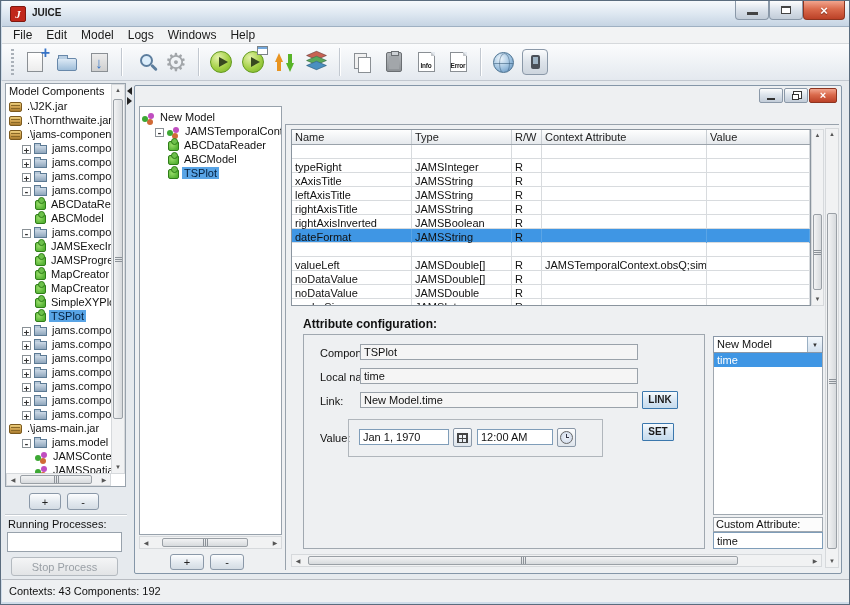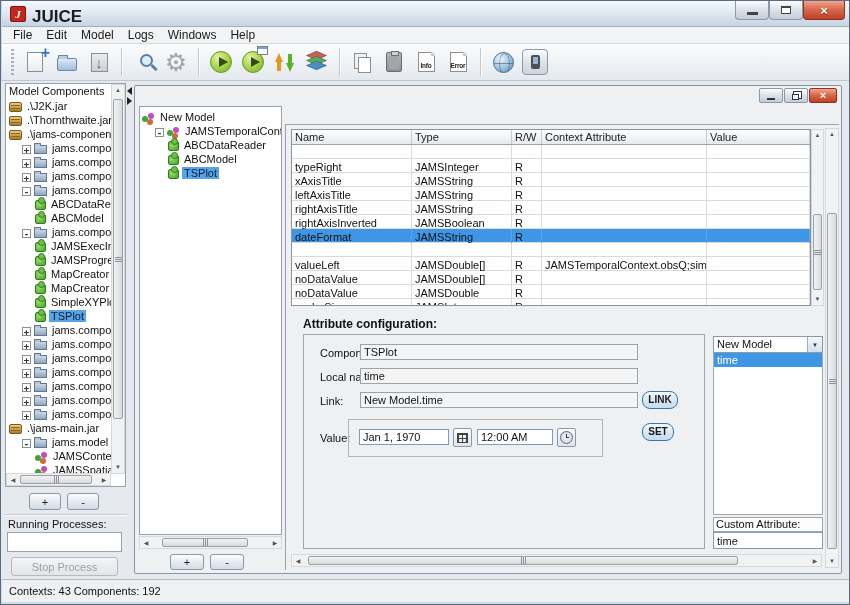--- a/index.html
+++ b/index.html
@@ -7,21 +7,21 @@
   #app{position:relative;width:850px;height:605px;margin:0;overflow:hidden;
        font-family:"Liberation Sans","DejaVu Sans",sans-serif;
        background:#cfdce9;border:1px solid #5a6c7e;}
   .abs{position:absolute;}
 
   
   .titlebar{left:1px;top:0;width:848px;height:26px;
     background:linear-gradient(#f6f9fc,#dce6f0 55%,#c6d4e3);border-bottom:1px solid #9fb0c2;}
   .title-icon{left:8px;top:5px;width:16px;height:16px;background:#c1271b;border:1px solid #7e1810;
     border-radius:2px;color:#fff;font:italic bold 11px/14px "Liberation Serif",serif;text-align:center;}
-  .title-text{left:30px;top:6px;font-size:17px;font-weight:bold;color:#1c1c1c;}
+  .title-text{left:30px;top:6px;font-size:10px;font-weight:bold;color:#1c1c1c;}
   .winbtn{top:0;height:19px;border:1px solid #8a98a8;border-top:none;border-radius:0 0 4px 4px;
     background:linear-gradient(#fdfdfd,#dde4ec 45%,#c2ccd8);display:flex;align-items:center;justify-content:center;}
   .winbtn.close{background:linear-gradient(#f2a58e,#da6a4c 45%,#bb4127);border-color:#8d3420;}
   .glyph-min{width:11px;height:3px;background:#444;margin-top:6px;}
   .glyph-max{width:10px;height:8px;border:1px solid #444;border-top:2px solid #444;background:#fff;}
   .glyph-x{color:#fff;font:bold 13px/13px "Liberation Sans",sans-serif;text-shadow:0 1px 1px #7a2a18;}
 
   
   .menubar{left:1px;top:26px;width:848px;height:17px;background:#f2f3f4;border-bottom:1px solid #d6d9dc;
     display:flex;align-items:center;padding-left:4px;}
@@ -166,21 +166,21 @@
   .trow{display:grid;grid-template-columns:120px 100px 30px 165px 103px;height:14px;border-bottom:1px solid #d8dbde;}
   .trow div{font-size:11px;line-height:13px;padding:16px 3px;border-right:1px solid #d8dbde;white-space:nowrap;overflow:hidden;color:#111;}
   .trow.selected{background:#3f96e4;}
   .trow.selected div{color:#fff;border-right-color:#5aa5e6;border-bottom-color:#5aa5e6;}
 
   .attr-head{position:absolute;left:17px;top:192px;font-size:12px;font-weight:bold;color:#111;}
   .attr-panel{position:absolute;left:17px;top:209px;width:402px;height:215px;border:1px solid #a0a8b0;background:#eef0f2;}
   .fld{position:absolute;height:16px;border:1px solid #9aa2aa;background:#f5f5f5;
     font:11px "Liberation Sans","DejaVu Sans",sans-serif;padding:0 3px;color:#111;}
   .fld.white{background:#fff;border-color:#7f9db9;}
-  .bluebtn{position:absolute;border:1px solid #3a77ad;border-radius:8px;
+  .bluebtn{position:absolute;border:1px solid #3a77ad;border-radius:1px;
     background:linear-gradient(#f6fafd,#dce9f5 45%,#c6dbed);
     font:bold 10px/16px "Liberation Sans",sans-serif;color:#1a1a1a;text-align:center;}
   .vgroup{position:absolute;left:44px;top:84px;width:255px;height:38px;border:1px solid #b0b6bc;}
   .minibtn{position:absolute;border:1px solid #8a98a8;border-radius:2px;background:linear-gradient(#fcfdfe,#dfe5ec);
     display:flex;align-items:center;justify-content:center;}
   .cal-glyph{width:11px;height:10px;border:1px solid #444;
     background-image:repeating-linear-gradient(90deg,#444 0 1px,transparent 1px 4px),repeating-linear-gradient(#444 0 1px,transparent 1px 4px);}
   .clock-glyph{width:13px;height:13px;border:1px solid #666;border-radius:50%;background:radial-gradient(#f0f4fa,#c8d4e6);position:relative;}
   .clock-glyph::before{content:"";position:absolute;left:5px;top:2px;width:1px;height:4px;background:#334;}
   .clock-glyph::after{content:"";position:absolute;left:5px;top:5px;width:3px;height:1px;background:#334;}

